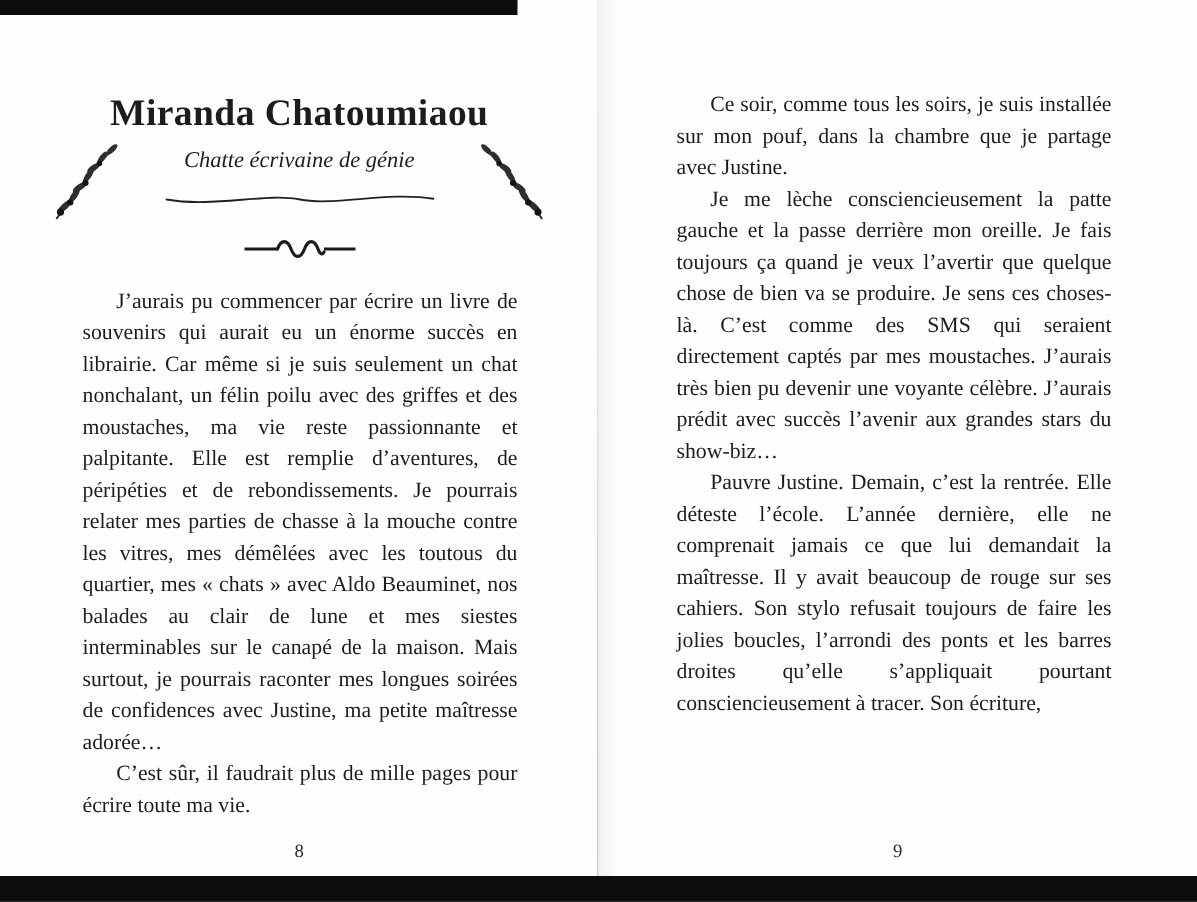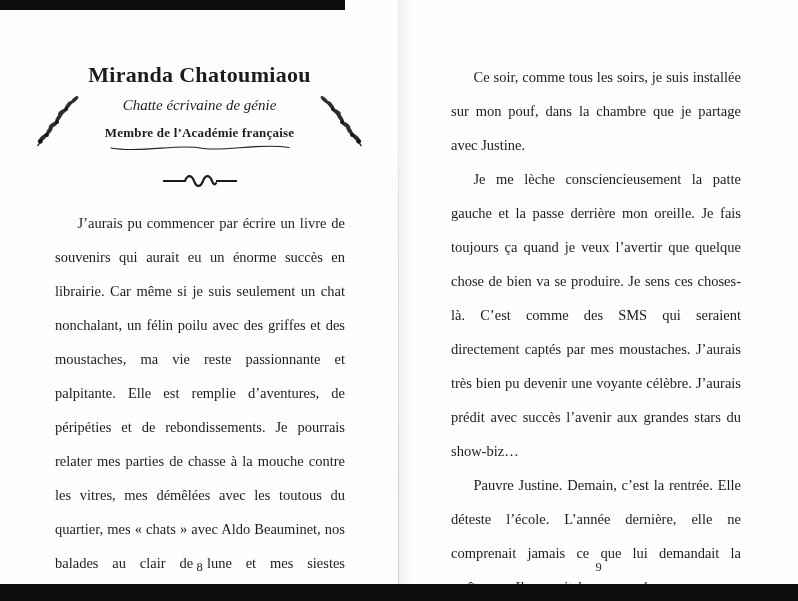--- a/index.html
+++ b/index.html
@@ -65,21 +65,21 @@
     pointer-events: none;
   }
 
   
   .chapter-header {
     position: relative;
     margin-top: 62px;
     text-align: center;
   }
   .chapter-title {
-    font-size: 22px;
+    font-size: 25px;
     font-weight: bold;
     letter-spacing: 0.3px;
     margin: 0 0 9px 0;
   }
   .chapter-subtitle {
     font-size: 15px;
     font-style: italic;
     margin: 0 0 11px 0;
   }
   .chapter-affiliation {
@@ -108,21 +108,21 @@
   .body-text {
     padding: 0 54px 0 55px;
   }
   .page-right .body-text {
     padding: 0 57px 0 52px;
     margin-top: 60px;
   }
   .body-text p {
     margin: 0;
     font-size: 14.5px;
-    line-height: 34px;
+    line-height: 21px;
     text-align: justify;
     text-indent: 1.55em;
     hyphens: auto;
     -webkit-hyphens: auto;
   }
   .page-number {
     position: absolute;
     bottom: 9px;
     left: 0;
     width: 100%;
@@ -167,21 +167,20 @@
           <ellipse cx="39" cy="14" rx="5.4" ry="2" fill="#2e2e2e" transform="rotate(-55 39 14)"></ellipse>
           <ellipse cx="46" cy="8" rx="5.2" ry="2" fill="#2e2e2e" transform="rotate(-44 46 8)"></ellipse>
           <circle cx="9" cy="53" r="2.6" fill="#141414"></circle>
           <circle cx="16" cy="46" r="2.3" fill="#141414"></circle>
           <circle cx="27" cy="32" r="2.2" fill="#141414"></circle>
           <circle cx="37" cy="18" r="2" fill="#141414"></circle>
         </svg>
 
         <h1 class="chapter-title">Miranda Chatoumiaou</h1>
         <div class="chapter-subtitle">Chatte écrivaine de génie</div>
-        <div class="chapter-affiliation">Membre de l’Académie française</div>
 
         <div class="flourish-wrap">
           <svg width="186" height="12" viewBox="0 0 186 12" xmlns="http://www.w3.org/2000/svg">
             <path d="M4,6 C35,11.5 70,1.5 93,6 C116,10.5 151,0.5 182,5.5" stroke="#222" stroke-width="1.2" fill="none" stroke-linecap="round"></path>
           </svg>
         </div>
 
         <div class="divider-wrap">
           <svg width="78" height="16" viewBox="0 0 78 16" xmlns="http://www.w3.org/2000/svg">
             <line x1="2" y1="8" x2="24" y2="8" stroke="#1a1a1a" stroke-width="2"></line>

